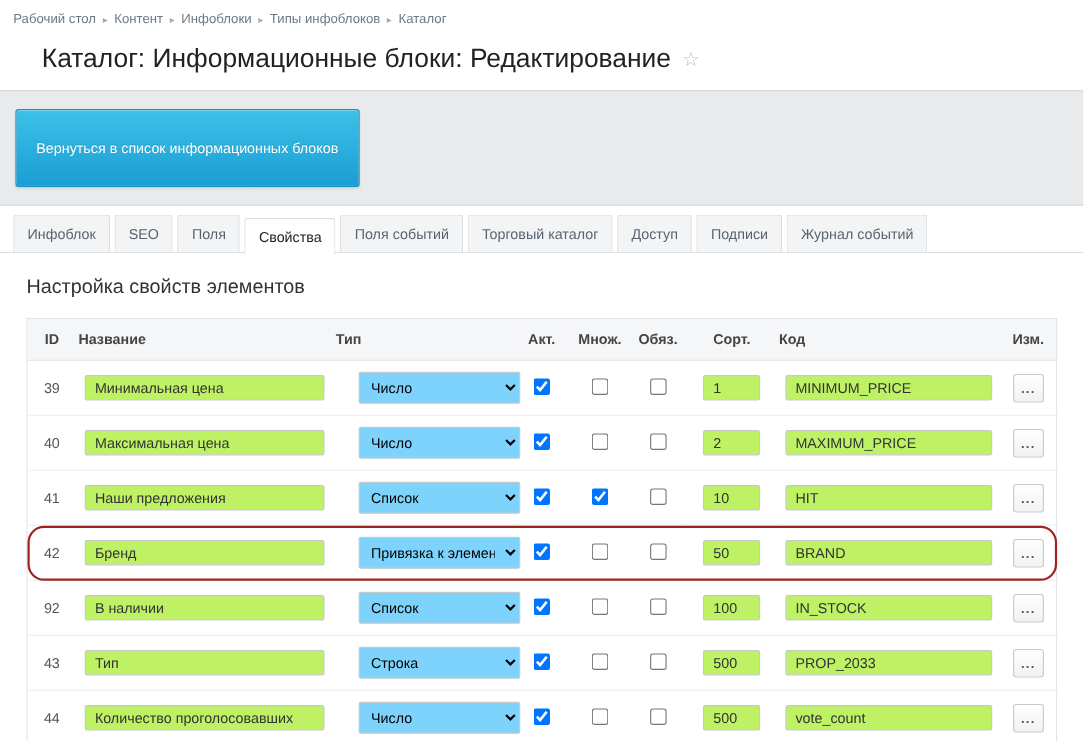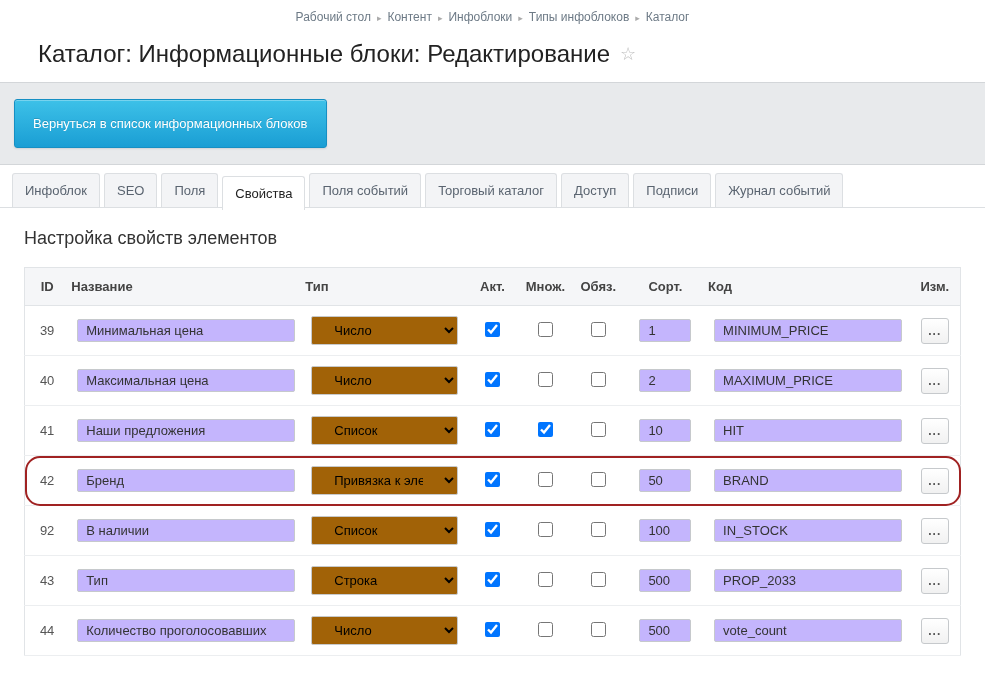--- a/index.html
+++ b/index.html
@@ -7,21 +7,20 @@
     font-family: "Helvetica Neue", Arial, sans-serif;
     font-size: 13px;
     color: #333;
     background: #fff;
     width: 985px;
   }
   .breadcrumb {
     padding: 10px 12px;
     font-size: 12px;
     color: #666;
-    text-align: center;
   }
   .breadcrumb a { color: #6d7a86; text-decoration: none; cursor: pointer; }
   .breadcrumb .sep { color: #aaa; padding: 0 6px; font-size: 9px; }
   .title-row {
     display: flex;
     align-items: center;
     padding: 6px 10px 14px;
     margin-left: 28px;
   }
   .title-row h1 { font-size: 24px; font-weight: normal; color: #222; }
@@ -35,21 +34,21 @@
     background: #e8eaec;
     border-top: 1px solid #d3d6d9;
     border-bottom: 1px solid #d3d6d9;
     padding: 16px 14px;
   }
   .primary-btn {
     background: linear-gradient(#3dc1e8, #1a9ed4);
     border: 1px solid #168fc3;
     color: #fff;
     font-size: 13px;
-    padding: 16px 18px;
+    padding: 27px 18px;
     border-radius: 3px;
     cursor: pointer;
     text-shadow: 0 -1px 0 rgba(0,0,0,.15);
     box-shadow: inset 0 1px 0 rgba(255,255,255,.3), 0 1px 2px rgba(0,0,0,.1);
   }
   .tabs {
     display: flex;
     gap: 4px;
     padding: 8px 12px 0;
     border-bottom: 1px solid #dcdfe2;
@@ -104,29 +103,30 @@
   .prop-table .col-sort { width: 80px; }
   .prop-table .col-code { text-align: left; width: 200px; }
   .prop-table .col-edit { width: 50px; }
   .prop-table input[type=text] {
     width: 100%;
     padding: 3px 8px;
     border: 1px solid #c6c9cc;
     border-radius: 2px;
     font-size: 13px;
     color: #333;
-    background: #c4b5fd;
+    background: #bef264;
   }
   .prop-table select {
     width: 100%;
-    padding: 5px 18px;
+    padding: 5px 6px;
     border: 1px solid #c6c9cc;
     border-radius: 2px;
     font-size: 13px;
-    background: #a16207;
+    background: #7dd3fc;
+    margin-left: 15px;
   }
   .prop-table input[type=checkbox] {
     width: 15px; height: 15px; cursor: pointer;
   }
   .sort-input { width: 52px !important; text-align: left; }
   .more-btn {
     width: 28px; height: 26px;
     border: 1px solid #c6c9cc;
     background: linear-gradient(#fff,#f1f1f1);
     border-radius: 3px;

